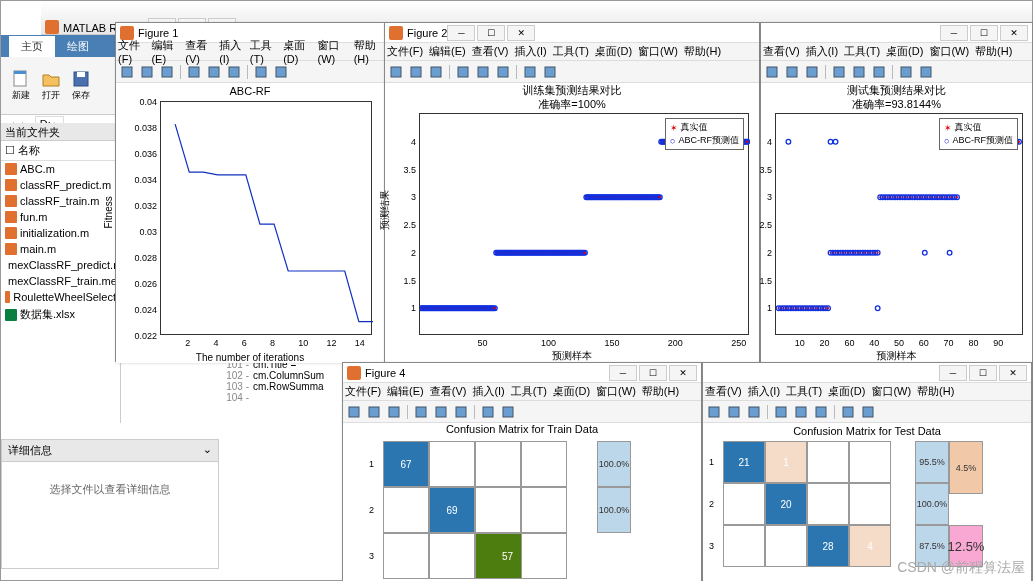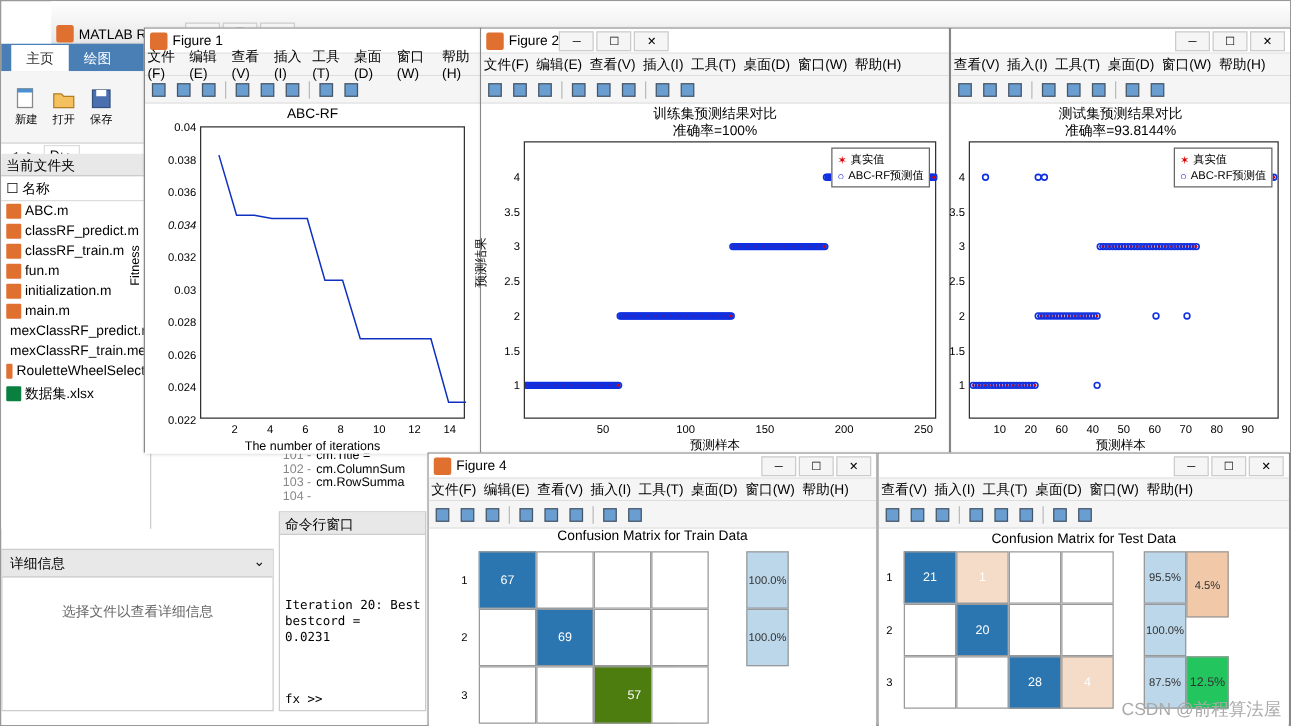--- a/index.html
+++ b/index.html
@@ -146,29 +146,20 @@
     <div class="details-body">选择文件以查看详细信息</div>
   </div>
 
   <div class="editor-lines" id="editor-lines">
       <div><span class="ln">101 -</span>cm.Title = </div>
       <div><span class="ln">102 -</span>cm.ColumnSum</div>
       <div><span class="ln">103 -</span>cm.RowSumma</div>
       <div><span class="ln">104 -</span></div>
     </div>
 
-  <div class="cmd-panel">
-    <div class="panel-header">命令行窗口</div>
-    <div id="cmd-lines" style="padding-top:50px">
-        <div class="cmd-line">Iteration 20: Best</div>
-        <div class="cmd-line">bestcord =</div>
-        <div class="cmd-line">    0.0231</div>
-      </div>
-    <div class="cmd-line" style="position:absolute;bottom:2px">fx &gt;&gt;</div>
-  </div>
 </div>
 
 <div class="fig-window" style="top:22px;left:115px;width:270px;height:340px">
   <div class="fig-titlebar">
     <span class="titlebar-icon" style="background:#e07030"></span>
     <span>Figure 1</span>
   </div>
   <div class="fig-menubar" id="fig1-menu">
       <span>文件(F)</span>
       <span>编辑(E)</span>
@@ -235,21 +226,21 @@
         <div class="tick" style="left: 109.067px; top: 236px;">8</div>
         <div class="tick" style="left: 137.333px; top: 236px;">10</div>
         <div class="tick" style="left: 165.6px; top: 236px;">12</div>
         <div class="tick" style="left: 193.867px; top: 236px;">14</div>
         <div class="tick" style="right: 214px; top: 229px;">0.022</div>
         <div class="tick" style="right: 214px; top: 203px;">0.024</div>
         <div class="tick" style="right: 214px; top: 177px;">0.026</div>
         <div class="tick" style="right: 214px; top: 151px;">0.028</div>
         <div class="tick" style="right: 214px; top: 125px;">0.03</div>
         <div class="tick" style="right: 214px; top: 99px;">0.032</div>
-        <div class="tick" style="right: 214px; top: 73px; font-style: italic;">0.034</div>
+        <div class="tick" style="right: 214px; top: 73px;">0.034</div>
         <div class="tick" style="right: 214px; top: 47px;">0.036</div>
         <div class="tick" style="right: 214px; top: 21px;">0.038</div>
         <div class="tick" style="right: 214px; top: -5px;">0.04</div>
       </div>
     <div class="axis-label" style="bottom:0;left:0;width:100%;text-align:center">The number of iterations</div>
     <div class="axis-label" style="top:50%;left:-2px;transform:rotate(-90deg) translateY(-50%);transform-origin:left">Fitness</div>
   </div>
 </div>
 
 <div class="fig-window" style="top:22px;left:384px;width:376px;height:340px">
@@ -1328,18 +1319,18 @@
         <div class="cm-cell" style="left: 126px; top: 42px; width: 42px; height: 42px; background: rgb(255, 255, 255); color: rgb(51, 51, 51);"></div>
         <div class="cm-cell" style="left: 0px; top: 84px; width: 42px; height: 42px; background: rgb(255, 255, 255); color: rgb(51, 51, 51);"></div>
         <div class="tick" style="left: -14px; top: 100px;">3</div>
         <div class="cm-cell" style="left: 42px; top: 84px; width: 42px; height: 42px; background: rgb(255, 255, 255); color: rgb(51, 51, 51);"></div>
         <div class="cm-cell" style="left: 84px; top: 84px; width: 42px; height: 42px; background: rgb(43, 118, 176);">28</div>
         <div class="cm-cell" style="left: 126px; top: 84px; width: 42px; height: 42px; background: rgb(245, 220, 200);">4</div>
         <div class="cm-cell" style="left: 192px; top: 0px; width: 34px; height: 42px; background: rgb(188, 214, 234); color: rgb(51, 51, 51); font-size: 9px;">95.5%</div>
         <div class="cm-cell" style="left: 226px; top: 0px; width: 34px; height: 53px; background: rgb(242, 201, 168); color: rgb(51, 51, 51); font-size: 9px;">4.5%</div>
         <div class="cm-cell" style="left: 192px; top: 42px; width: 34px; height: 42px; background: rgb(188, 214, 234); color: rgb(51, 51, 51); font-size: 9px;">100.0%</div>
         <div class="cm-cell" style="left: 192px; top: 84px; width: 34px; height: 42px; background: rgb(188, 214, 234); color: rgb(51, 51, 51); font-size: 9px;">87.5%</div>
-        <div class="cm-cell" style="left: 226px; top: 84px; width: 34px; height: 42px; background: #22c55e; color: rgb(51, 51, 51); font-size: 10px;">12.5%</div>
+        <div class="cm-cell" style="left: 226px; top: 84px; width: 34px; height: 42px; background: #f9a8d4; color: rgb(51, 51, 51); font-size: 13px;">12.5%</div>
       </div>
   </div>
 </div>
 
 <div class="watermark">CSDN @前程算法屋</div>
 
 </body></html>

